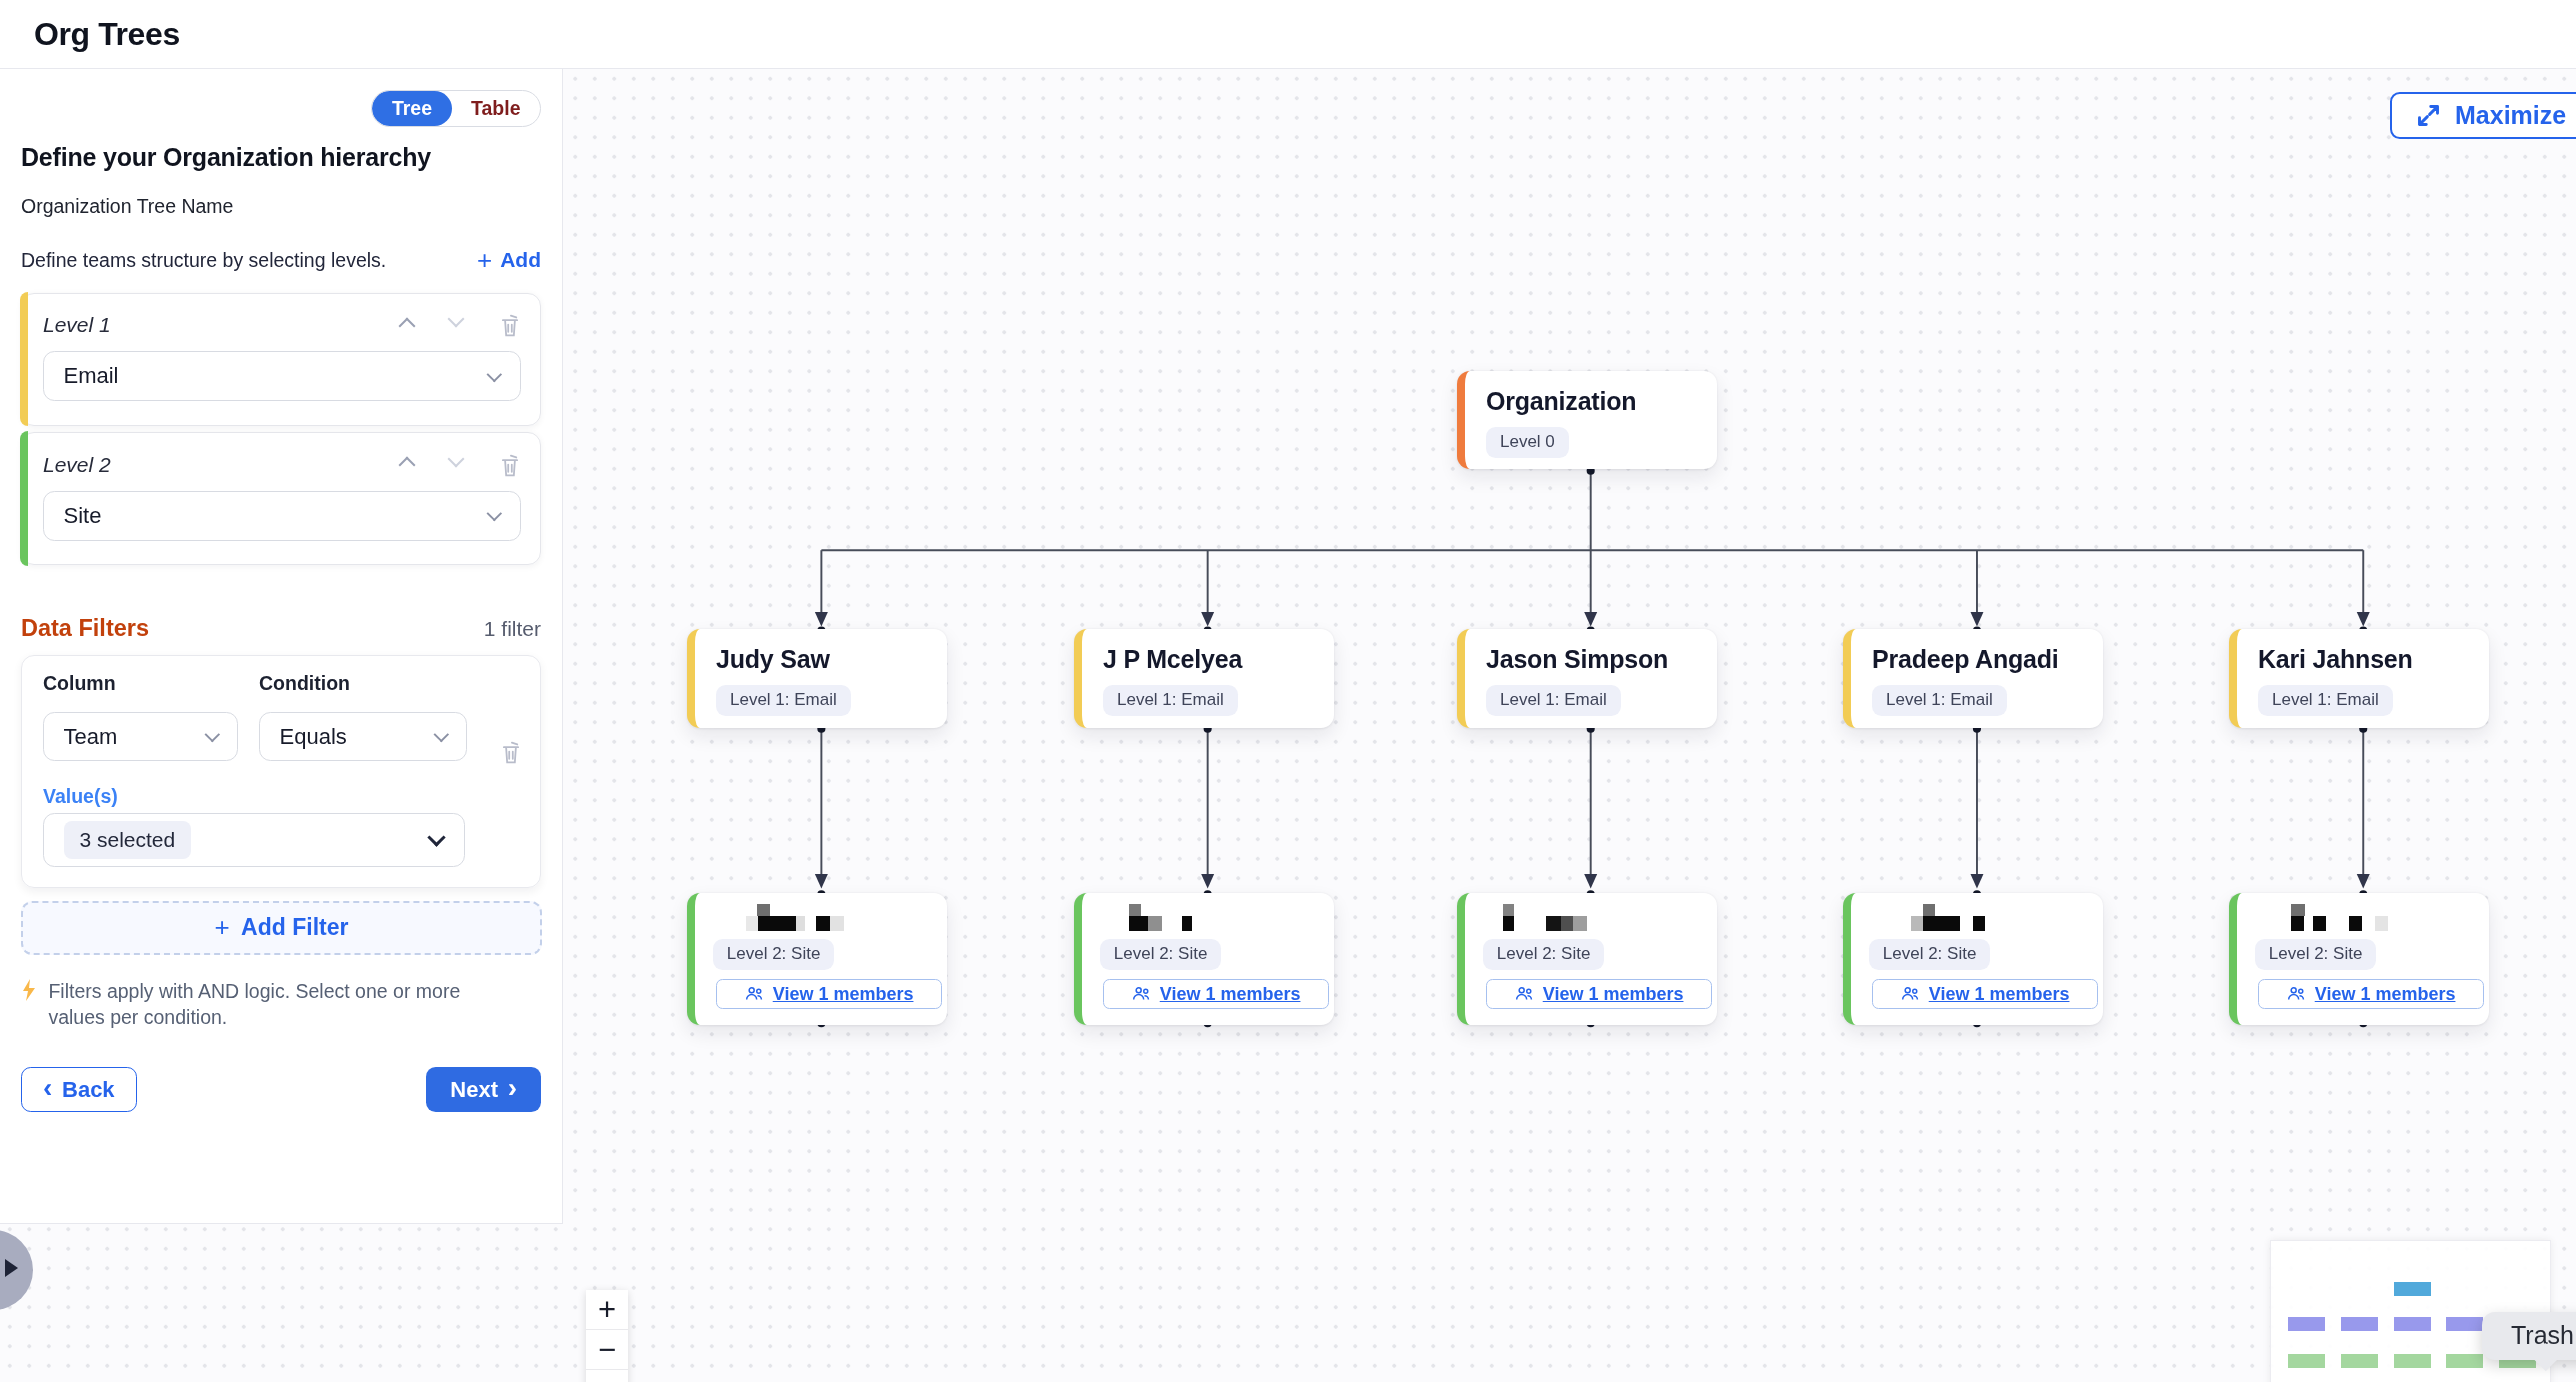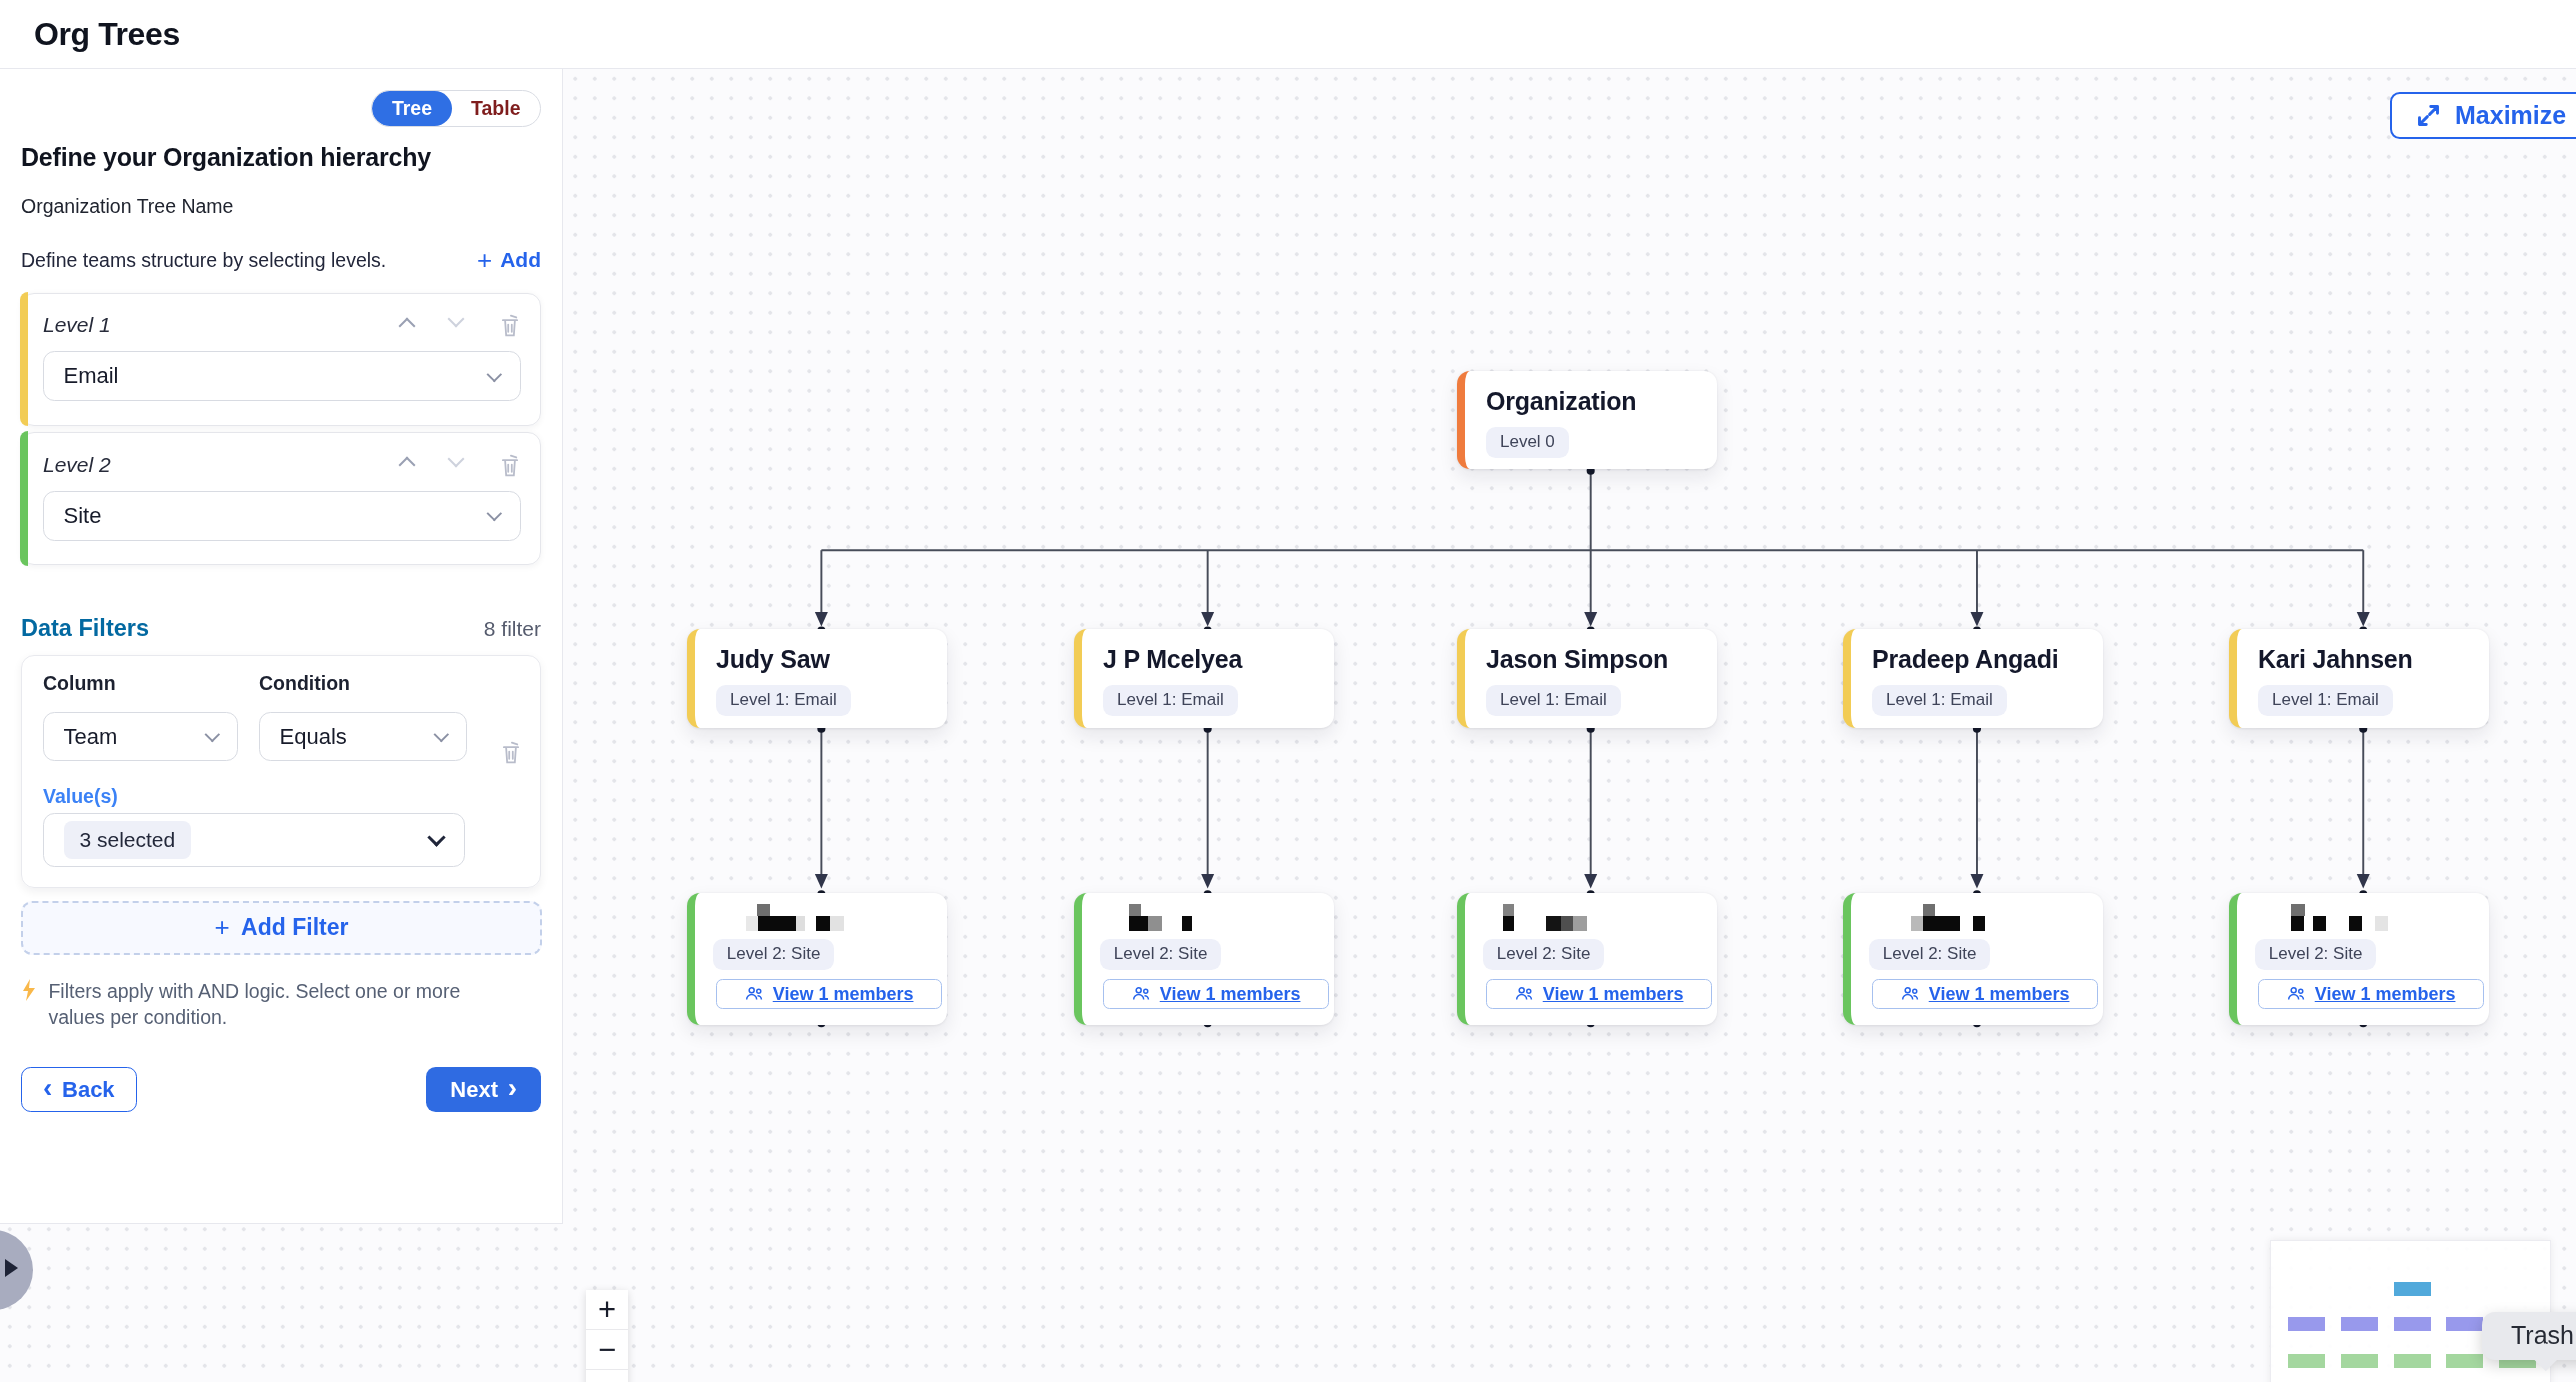--- a/index.html
+++ b/index.html
@@ -115,21 +115,21 @@
   .chev.down { transform:rotate(45deg); margin-bottom:6.5px; }
   .chev.light { border-color:#ced2dd; }
   .select { position:relative; margin-top:13px; height:50px; border:1.6px solid #d8dbe2; border-radius:11.4px;
             display:flex; align-items:center; padding:0 19.5px; font-size:22px; color:#171b2a;
             cursor:pointer; background:#fff; }
   .select .sel-chev { position:absolute; right:19.5px; width:10.6px; height:10.6px;
                       border-right:2.4px solid #8b91a4; border-bottom:2.4px solid #8b91a4;
                       transform:rotate(45deg); margin-top:-4px; }
 
   .filters-row { margin-top:50px; display:flex; align-items:baseline; justify-content:space-between; }
-  .filters-title { font-size:23.5px; font-weight:700; color:#0369a1; }
+  .filters-title { font-size:23.5px; font-weight:700; color:#c2410c; }
   .filters-count { font-size:21px; color:#565c6e; }
 
   .filter-card { margin-top:13px; border:1.6px solid #e8e9ee; border-radius:13px;
                  box-shadow:0 3.2px 9.7px rgba(20,25,40,.06); padding:16px 21px 19.5px 21px; position:relative; }
   .fc-grid { display:flex; gap:21px; }
   .fc-col .fc-label { font-size:19.5px; font-weight:700; color:#1c2130; }
   .fc-col .select { margin-top:17px; height:49px; }
   .fc-col.col1 .select { width:195px; }
   .fc-col.col2 .select { width:208px; }
   .filter-trash { position:absolute; right:18px; top:84px; }
@@ -473,21 +473,21 @@
       </div>
       <div class="select">
         <span>Site</span>
         <span class="sel-chev"></span>
       </div>
     </div>
 
     
     <div class="filters-row">
       <span class="filters-title">Data Filters</span>
-      <span class="filters-count">8 filter</span>
+      <span class="filters-count">1 filter</span>
     </div>
 
     <div class="filter-card">
       <div class="fc-grid">
         <div class="fc-col col1">
           <div class="fc-label">Column</div>
           <div class="select">
             <span>Team</span>
             <span class="sel-chev"></span>
           </div>

